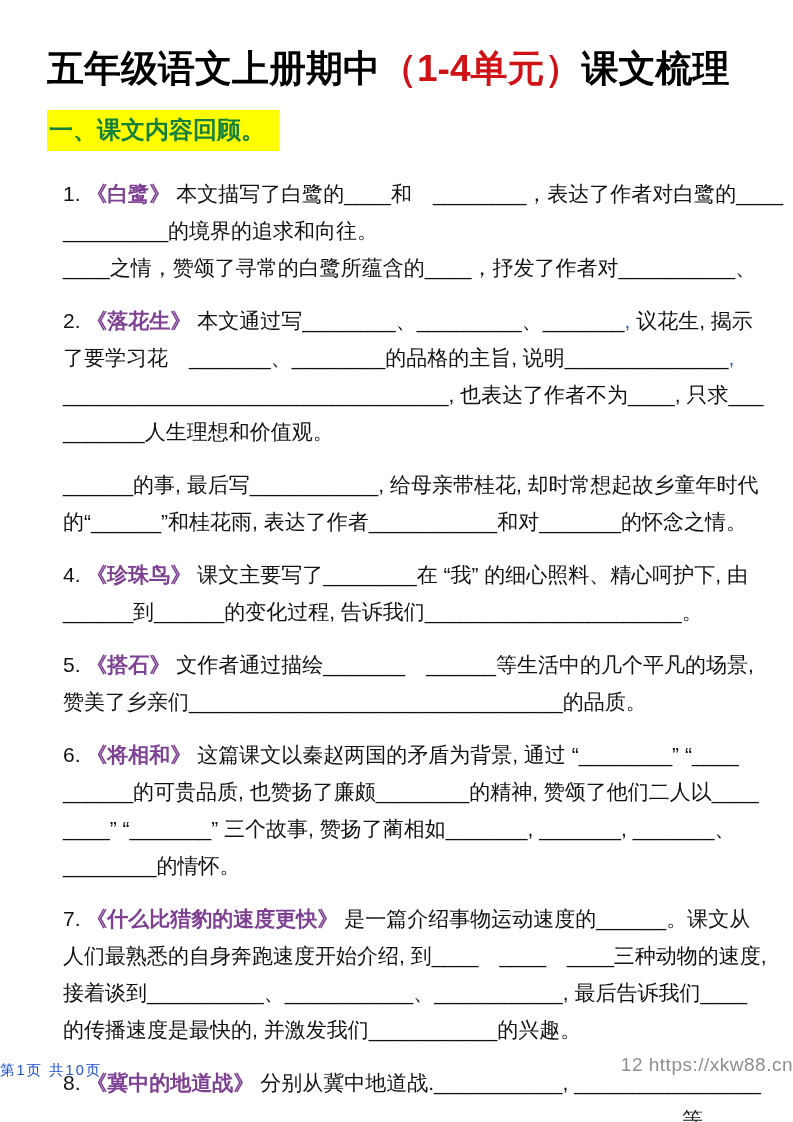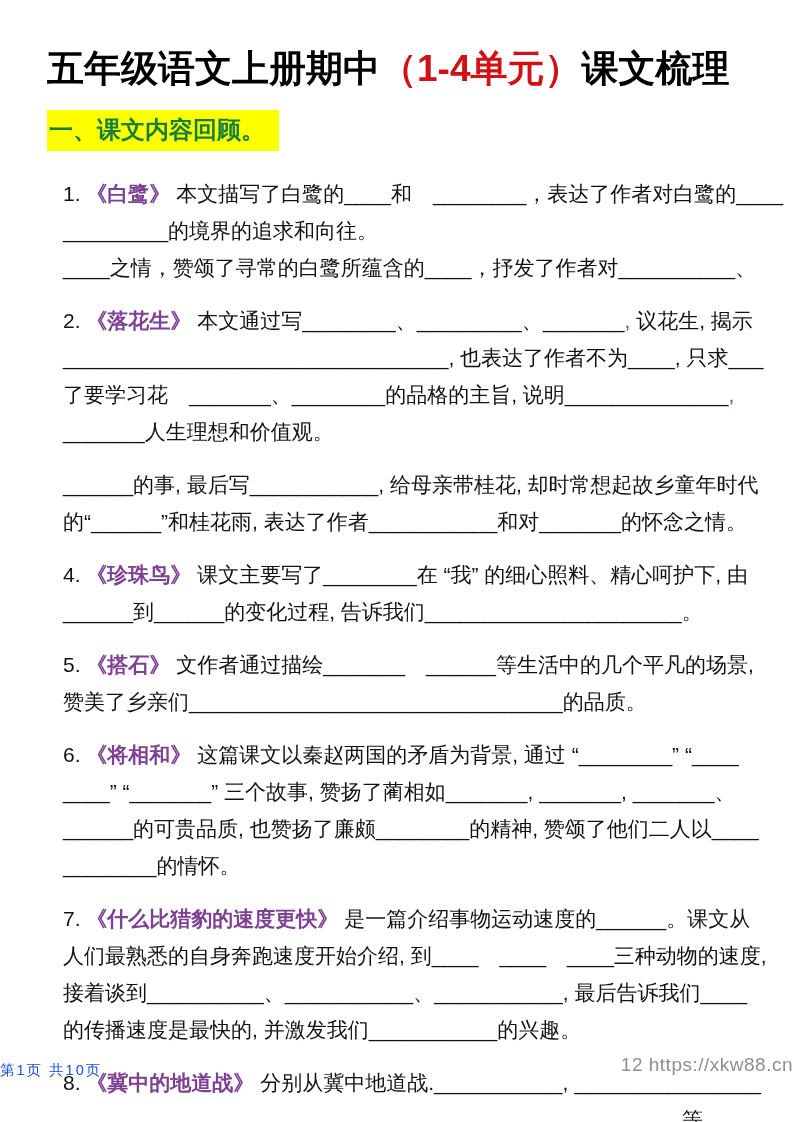--- a/index.html
+++ b/index.html
@@ -44,40 +44,40 @@
     <div class="section-badge">一、课文内容回顾。</div>
 
     <div class="items">
         <div class="item">
           <div class="line"><span>1. </span><span class="seg-purple">《白鹭》</span><span> 本文描写了白鹭的____和　________，表达了作者对白鹭的____</span></div>
           <div class="line"><span>_________的境界的追求和向往。</span></div>
           <div class="line"><span>____之情，赞颂了寻常的白鹭所蕴含的____，抒发了作者对__________、</span></div>
         </div>
         <div class="item">
           <div class="line"><span>2. </span><span class="seg-purple">《落花生》</span><span> 本文通过写________、_________、_______</span><span class="seg-blue">,</span><span> 议花生, 揭示</span></div>
+          <div class="line"><span>了要学习花　_______、________的品格的主旨, 说明______________</span><span class="seg-blue">,</span></div>
           <div class="line"><span>_________________________________, 也表达了作者不为____, 只求___</span></div>
-          <div class="line"><span>了要学习花　_______、________的品格的主旨, 说明______________</span><span class="seg-blue">,</span></div>
           <div class="line"><span>_______人生理想和价值观。</span></div>
         </div>
         <div class="item">
           <div class="line"><span>______的事, 最后写___________, 给母亲带桂花, 却时常想起故乡童年时代</span></div>
           <div class="line"><span>的“______”和桂花雨, 表达了作者___________和对_______的怀念之情。</span></div>
         </div>
         <div class="item">
           <div class="line"><span>4. </span><span class="seg-purple">《珍珠鸟》</span><span> 课文主要写了________在 “我” 的细心照料、精心呵护下, 由</span></div>
           <div class="line"><span>______到______的变化过程, 告诉我们______________________。</span></div>
         </div>
         <div class="item">
           <div class="line"><span>5. </span><span class="seg-purple">《搭石》</span><span> 文作者通过描绘_______　______等生活中的几个平凡的场景,</span></div>
           <div class="line"><span>赞美了乡亲们________________________________的品质。</span></div>
         </div>
         <div class="item">
           <div class="line"><span>6. </span><span class="seg-purple">《将相和》</span><span> 这篇课文以秦赵两国的矛盾为背景, 通过 “________” “____</span></div>
+          <div class="line"><span>______的可贵品质, 也赞扬了廉颇________的精神, 赞颂了他们二人以____</span></div>
           <div class="line"><span>____” “_______” 三个故事, 赞扬了蔺相如_______, _______, _______、</span></div>
-          <div class="line"><span>______的可贵品质, 也赞扬了廉颇________的精神, 赞颂了他们二人以____</span></div>
           <div class="line"><span>________的情怀。</span></div>
         </div>
         <div class="item">
           <div class="line"><span>7. </span><span class="seg-purple">《什么比猎豹的速度更快》</span><span> 是一篇介绍事物运动速度的______。课文从</span></div>
           <div class="line"><span>人们最熟悉的自身奔跑速度开始介绍, 到____　____　____三种动物的速度,</span></div>
           <div class="line"><span>接着谈到__________、___________、___________, 最后告诉我们____</span></div>
           <div class="line"><span>的传播速度是最快的, 并激发我们___________的兴趣。</span></div>
         </div>
         <div class="item">
           <div class="line"><span>8. </span><span class="seg-purple">《冀中的地道战》</span><span> 分别从冀中地道战.___________, ________________</span></div>

